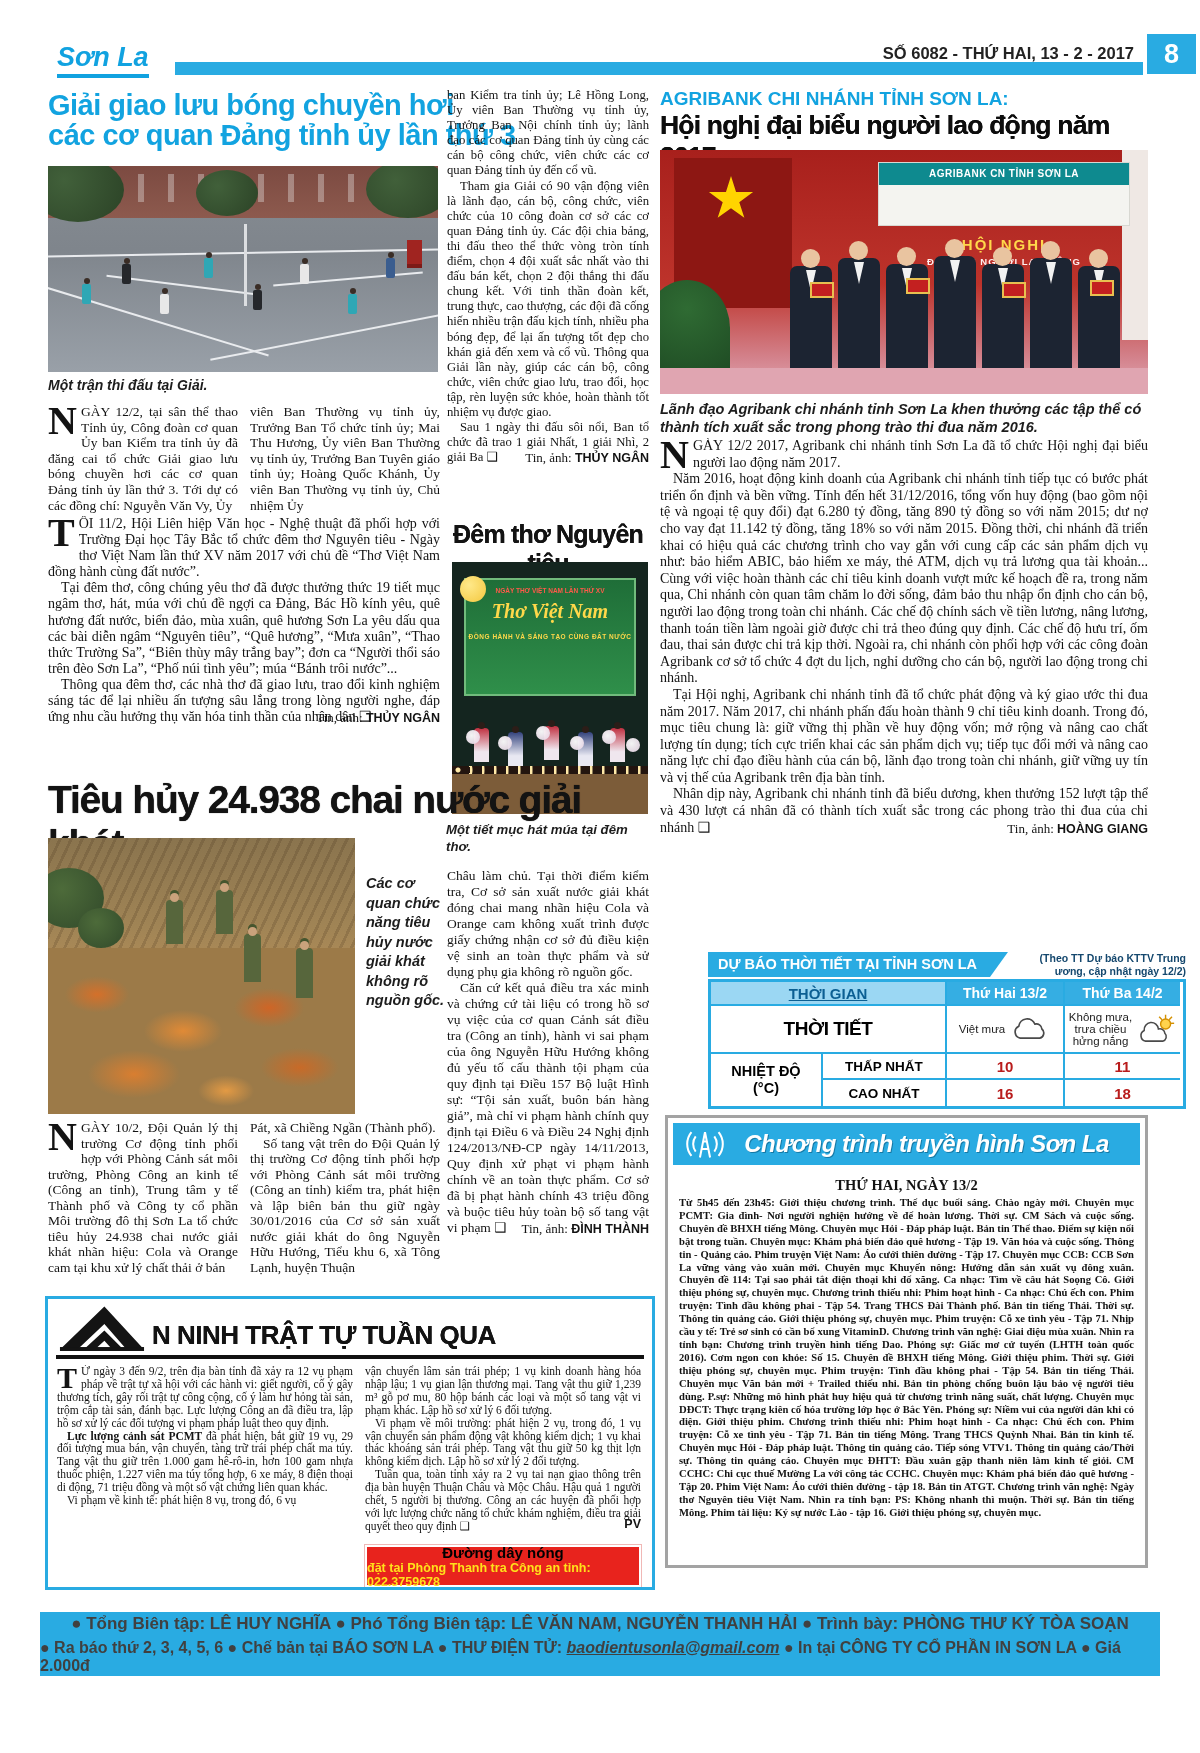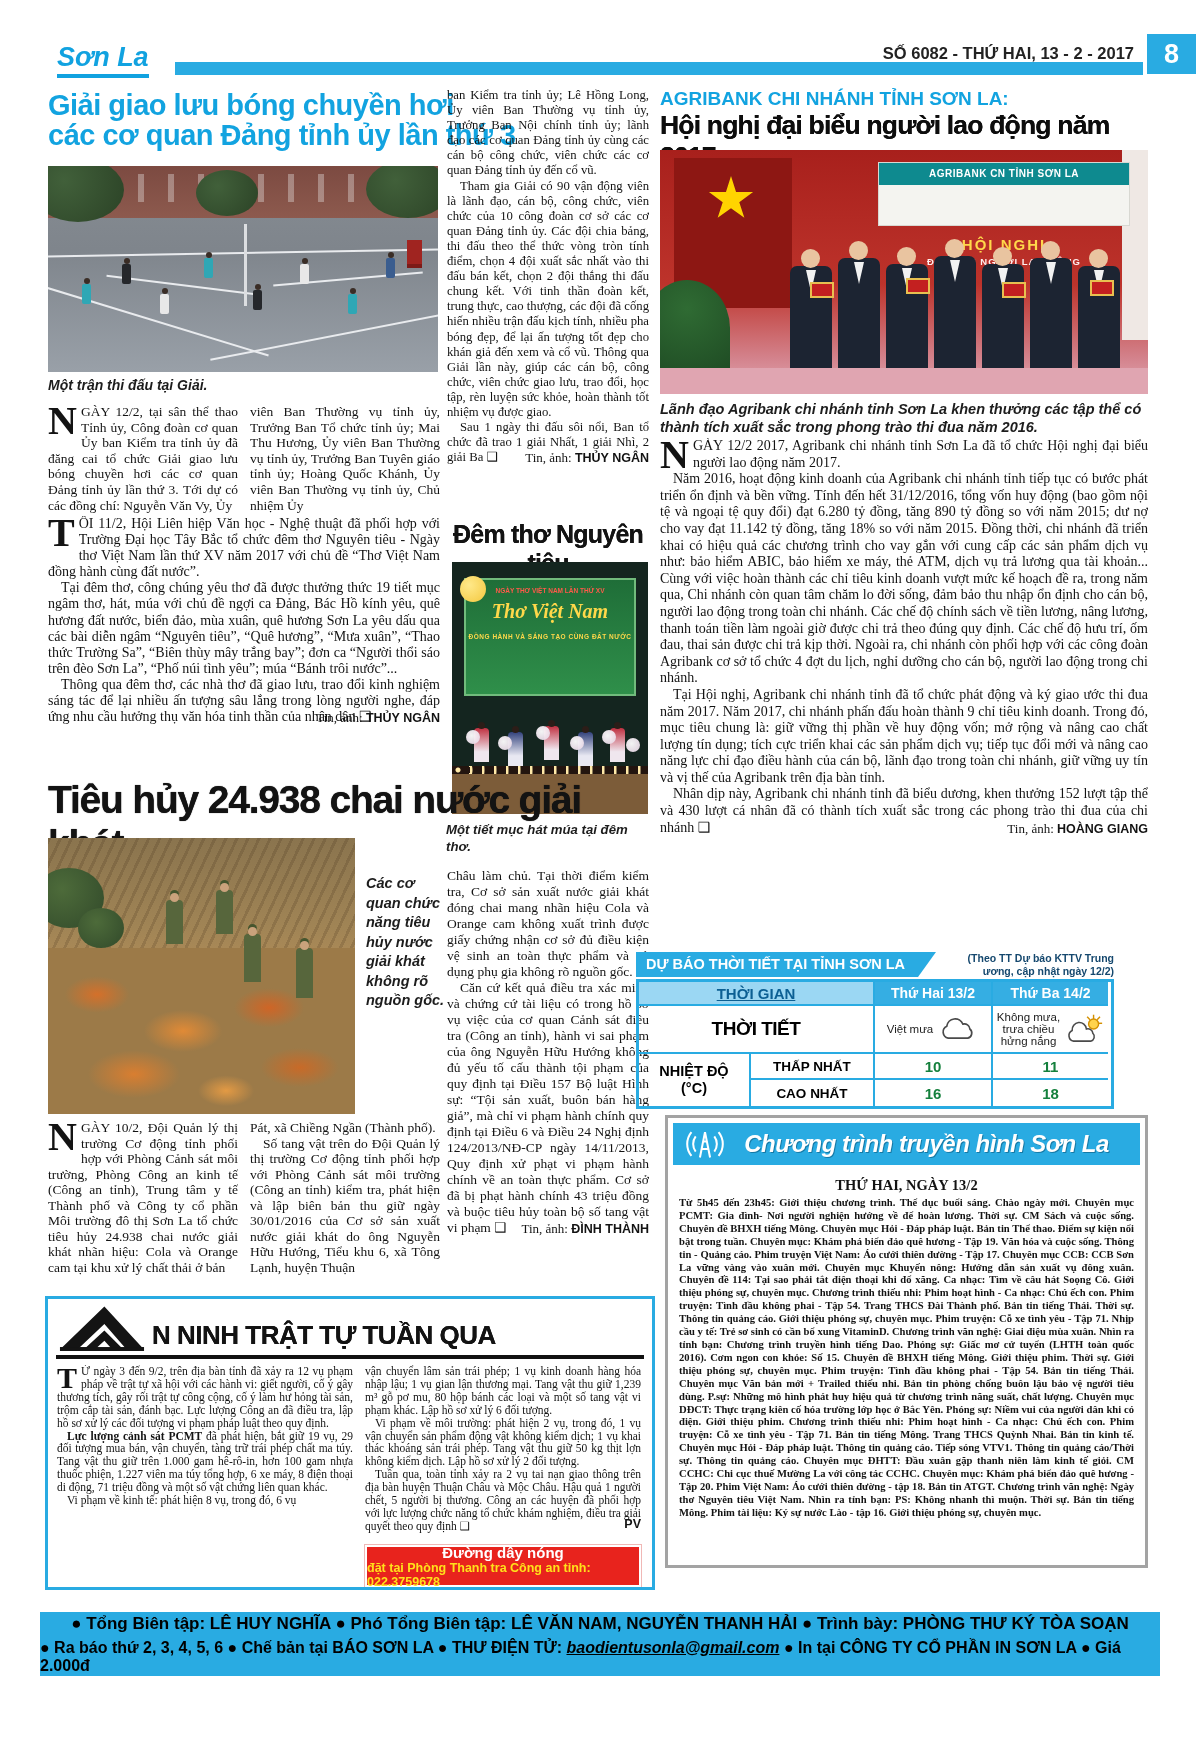--- a/index.html
+++ b/index.html
@@ -142,54 +142,54 @@
   .sec-rule { height:4px; background:#111; margin:2px 8px 6px 8px; }
   .sec-cols { display:flex; gap:12px; padding:0 9px; }
   .sec-c { text-align:justify; overflow:hidden; font-size:11.5px; line-height:12.9px; }
   .sec-c p { text-indent:10px; } .sec-c p.first { text-indent:0; }
   .sec-c .dropcap { font-size:30px; line-height:24px; }
   .sec-c1 { width:296px; height:218px; }
   .sec-c2 { width:276px; }
   .sec-c2-text { height:176px; overflow:hidden; }
   .hotline { margin-top:4px; height:42px; background:#e8231d; border:2px solid #fff; outline:1px solid #f0b8b6;
     display:flex; flex-direction:column; align-items:center; justify-content:center; }
-  .hotline .h1 { color:#ffffff; font:bold 15px "Liberation Sans",sans-serif; }
+  .hotline .h1 { color:#000000; font:bold 15px "Liberation Sans",sans-serif; }
   .hotline .h2 { color:#ffe11a; font:bold 12.5px "Liberation Sans",sans-serif; }
 
   
-  .weather { left:636px; top:952px; width:478px; height:152px; font-family:"Liberation Sans",sans-serif; }
+  .weather { left:708px; top:952px; width:478px; height:152px; font-family:"Liberation Sans",sans-serif; }
   .w-titlebar { position:absolute; left:0; top:0; width:300px; height:25px; background:#29abe2;
     clip-path:polygon(0 0,100% 0,94% 100%,0 100%); color:#fff; font-weight:bold; font-size:14.5px;
     line-height:25px; padding-left:10px; }
   .w-source { position:absolute; right:0; top:0; width:168px; text-align:right; color:#15486e;
     font-weight:bold; font-size:10.5px; line-height:1.2; }
   .w-table { position:absolute; left:0; top:27px; width:478px; border:3px solid #29abe2;
     display:grid; grid-template-columns:112px 124px 118px 115px; grid-template-rows:24px 48px 26px 26px; }
   .w-cell { border-right:2px solid #29abe2; border-bottom:2px solid #29abe2; display:flex;
     align-items:center; justify-content:center; text-align:center; }
   .w-last { border-right:none; } .w-bot { border-bottom:none; }
   .w-hdr { background:#9bd7f3; color:#0b5f93; font-weight:bold; font-size:15px; }
   .w-day { background:#35aee3; color:#fff; font-weight:bold; font-size:14px; }
   .w-big { font-weight:bold; font-size:19px; letter-spacing:-0.5px; color:#000; }
   .w-cond { font-size:11.5px; font-weight:normal; color:#222; gap:4px; padding:0 3px; }
   .w-sub { font-weight:bold; font-size:13.5px; color:#000; }
-  .w-val { font-weight:bold; font-size:15px; color:#15803d; }
+  .w-val { font-weight:bold; font-size:15px; color:#b91c1c; }
   .w-temp { flex-direction:column; font-weight:bold; font-size:14.5px; line-height:1.15; color:#000; }
 
   
   .tv-box { left:665px; top:1115px; width:483px; height:453px; border:3px solid #a3a3a3; background:#fff; overflow:hidden; }
   .tv-header { margin:5px; height:42px; background:#29abe2; display:flex; align-items:center; }
   .tv-title { flex:1; text-align:center; color:#fff; font-family:"Liberation Sans",sans-serif;
     font-weight:bold; font-style:italic; font-size:24px; letter-spacing:-0.5px;
     text-shadow:1px 1px 0 rgba(0,60,90,.45); padding-right:14px; }
   .tv-day { text-align:center; font-weight:bold; font-size:14.5px; margin:12px 0 3px; }
   .tv-text { padding:0 11px; text-align:justify; font-weight:bold; font-size:10.6px; line-height:12.9px; }
 
   
-  .footer { left:40px; top:1612px; width:1120px; height:64px; background:#29abe2; color:#000000;
+  .footer { left:40px; top:1612px; width:1120px; height:64px; background:#29abe2; color:#404040;
     display:flex; flex-direction:column; align-items:center; justify-content:center; gap:5px;
     font-family:"Liberation Sans",sans-serif; font-weight:bold; }
   .footer .fl1 { font-size:17px; }
   .footer .fl2 { font-size:16px; }
   .footer .email { font-style:italic; text-decoration:underline; }
 
   svg { display:block; }
 </style>
 </head>
 <body>

